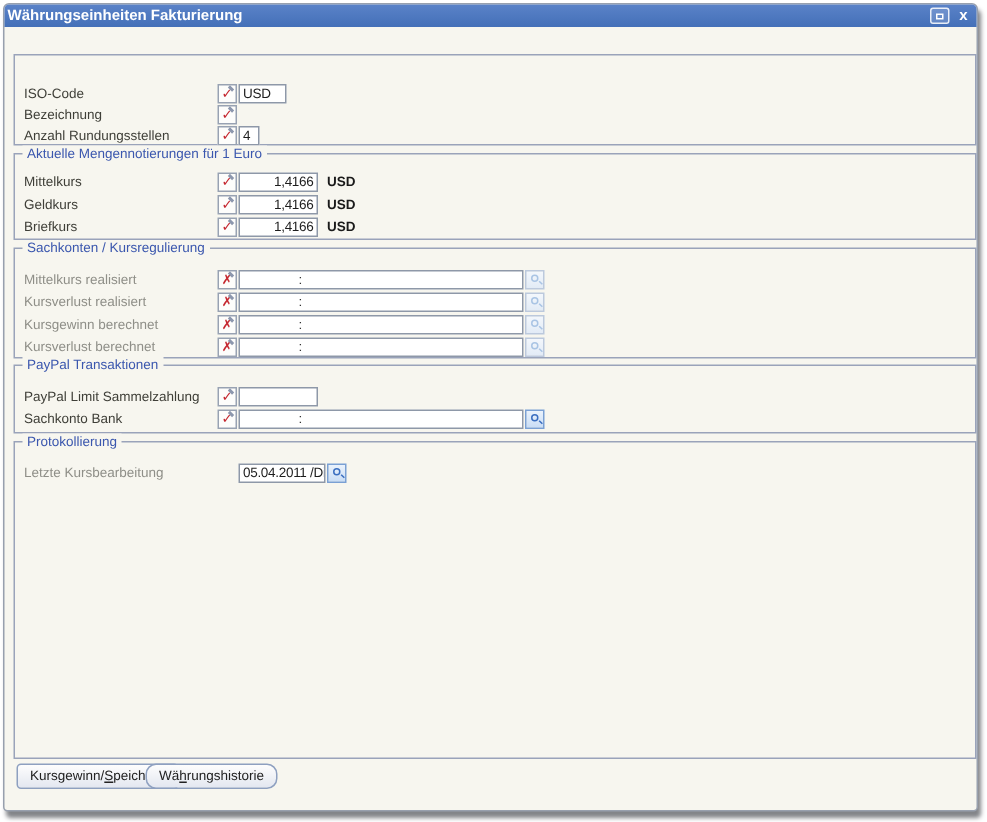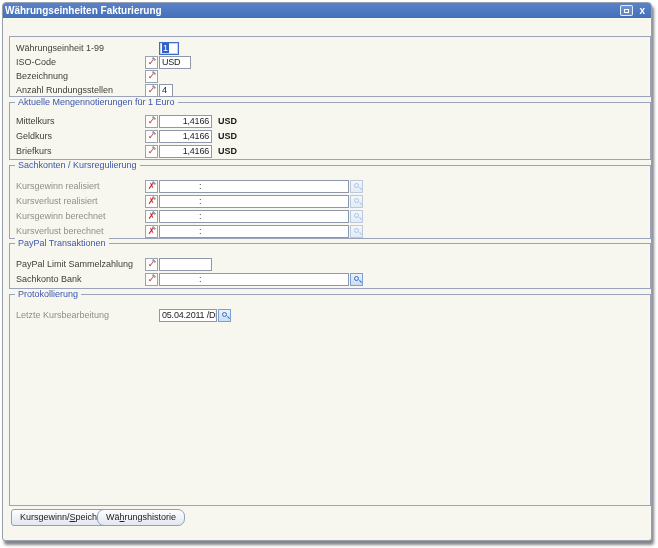--- a/index.html
+++ b/index.html
@@ -75,24 +75,20 @@
       <span class="win-restore">
           <i></i>
         </span>
       <span class="win-close">x</span>
     </span>
   </div>
 
   <div class="client">
 
     <div class="groupbox" style="top:18px;height:61px;">
-      <div class="row" style="top:5px;">
-        <span class="lbl">Währungseinheit 1-99</span>
-        <div class="field focused" style="left:149px;width:20px;"><span class="sel">1</span></div>
-      </div>
       <div class="row" style="top:19px;">
         <span class="lbl">ISO-Code</span>
         <span class="chk">
             <i>✓</i>
           </span>
         <div class="field" style="left:149px;width:32px;"><span>USD</span></div>
       </div>
       <div class="row" style="top:33px;">
         <span class="lbl">Bezeichnung</span>
         <span class="chk">
@@ -132,21 +128,21 @@
             <i>✓</i>
           </span>
         <div class="field num" style="left:149px;width:53px;"><span>1,4166</span></div>
         <span class="unit">USD</span>
       </div>
     </div>
 
     <div class="groupbox" style="top:147px;height:74px;">
       <span class="legend">Sachkonten / Kursregulierung</span>
       <div class="row" style="top:14px;">
-        <span class="lbl dis">Kursgewinn realisiert</span>
+        <span class="lbl dis">Mittelkurs realisiert</span>
         <span class="chk">
             <i>✗</i>
           </span>
         <div class="field" style="left:149px;width:190px;"><span class="acct">:</span></div>
         <span class="lkp dis" style="left:340px;">
             <span class="mag"></span>
           </span>
       </div>
       <div class="row" style="top:29px;">
         <span class="lbl dis">Kursverlust realisiert</span>

